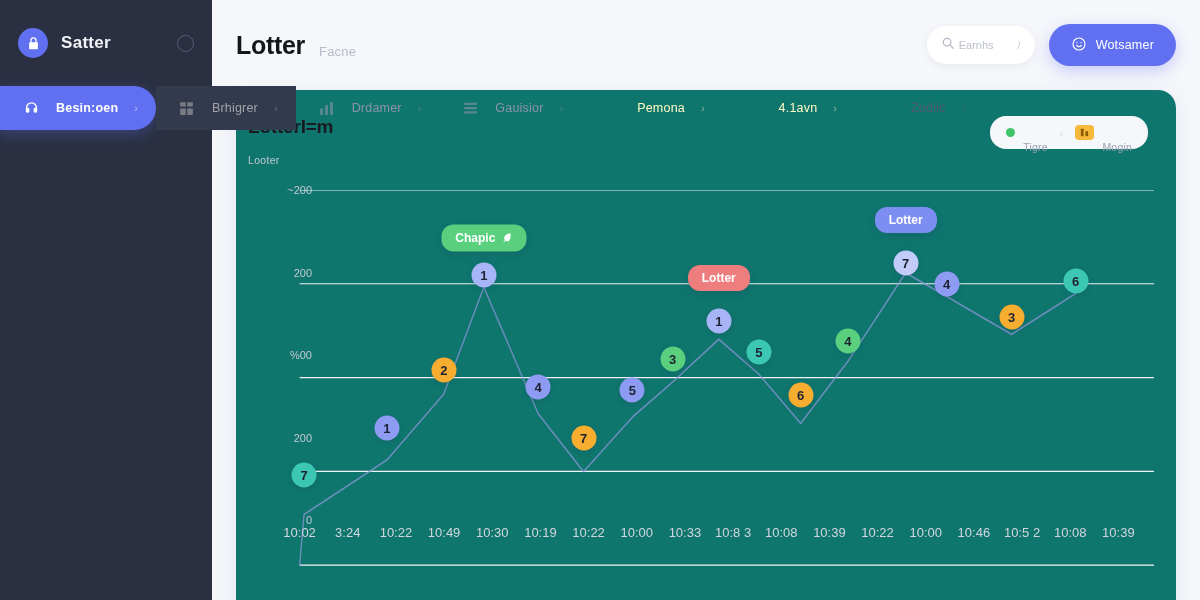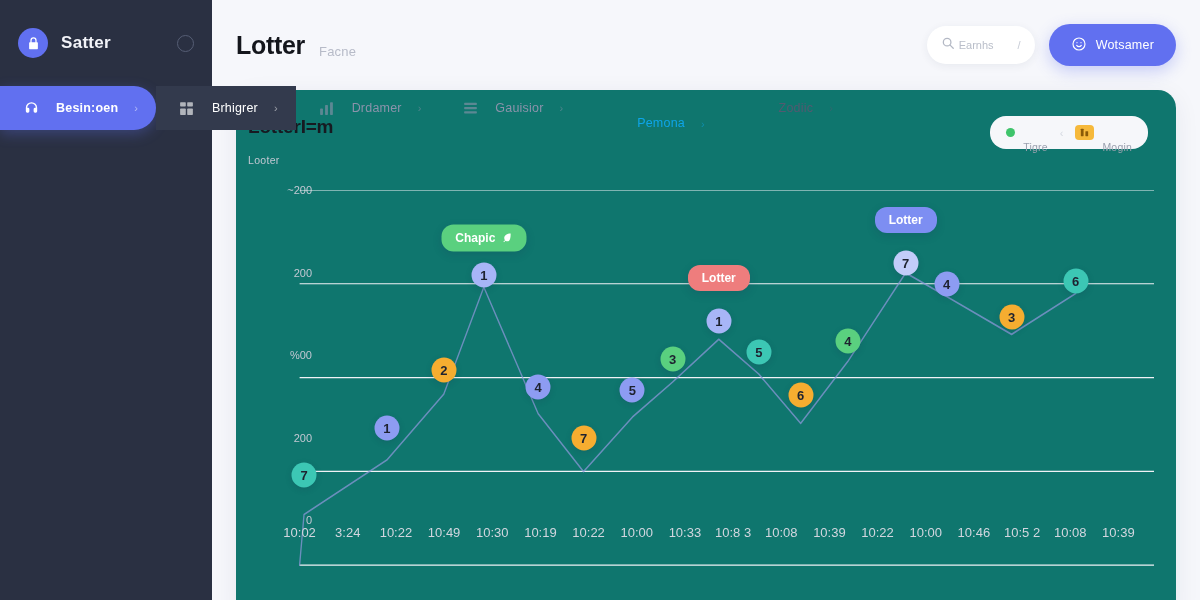--- a/index.html
+++ b/index.html
@@ -60,24 +60,24 @@
   .nav-item.active {
     background: #6170f0; color: #ffffff;
     border-radius: 0 22px 22px 0;
     margin-right: 0;
     width: 212px;
     box-shadow: 0 4px 14px rgba(97,112,240,.32);
   }
   .nav-item.active .nav-ico { opacity: 1; }
   .nav-item.active .nav-label { filter: blur(.45px); font-weight: 600; }
   .nav-item.sub {
-    background: #333a4d; color: #ffffff;
+    background: #333a4d; color: #a3a3a3;
   }
   .nav-item.dim { color: #6d7governor; }
-  .nav-item.faint { color: #0ea5e9; align-items: flex-end; }
+  .nav-item.faint { color: #fef9c3; }
   .nav-item.fainter { color: #525a70; text-align: center; }
 
   
   .main {
     flex: 1; height: 600px; position: relative;
     background: #f6f7fb;
     padding: 0 24px;
   }
   .topbar {
     height: 90px; display: flex; align-items: center;
@@ -260,20 +260,25 @@
         <span class="nav-label">Gauisior</span>
         <span class="nav-chev">›</span>
       </div>
 
       <div class="nav-item faint">
         <span class="nav-ico"></span>
         <span class="nav-label">Pemona</span>
         <span class="nav-chev">›</span>
       </div>
 
+      <div class="nav-item faint">
+        <span class="nav-ico"></span>
+        <span class="nav-label">4.1avn</span>
+        <span class="nav-chev">›</span>
+      </div>
 
       <div class="nav-item fainter">
         <span class="nav-ico"></span>
         <span class="nav-label">Zodiic</span>
         <span class="nav-chev">›</span>
       </div>
 
     </nav>
   </aside>
 

